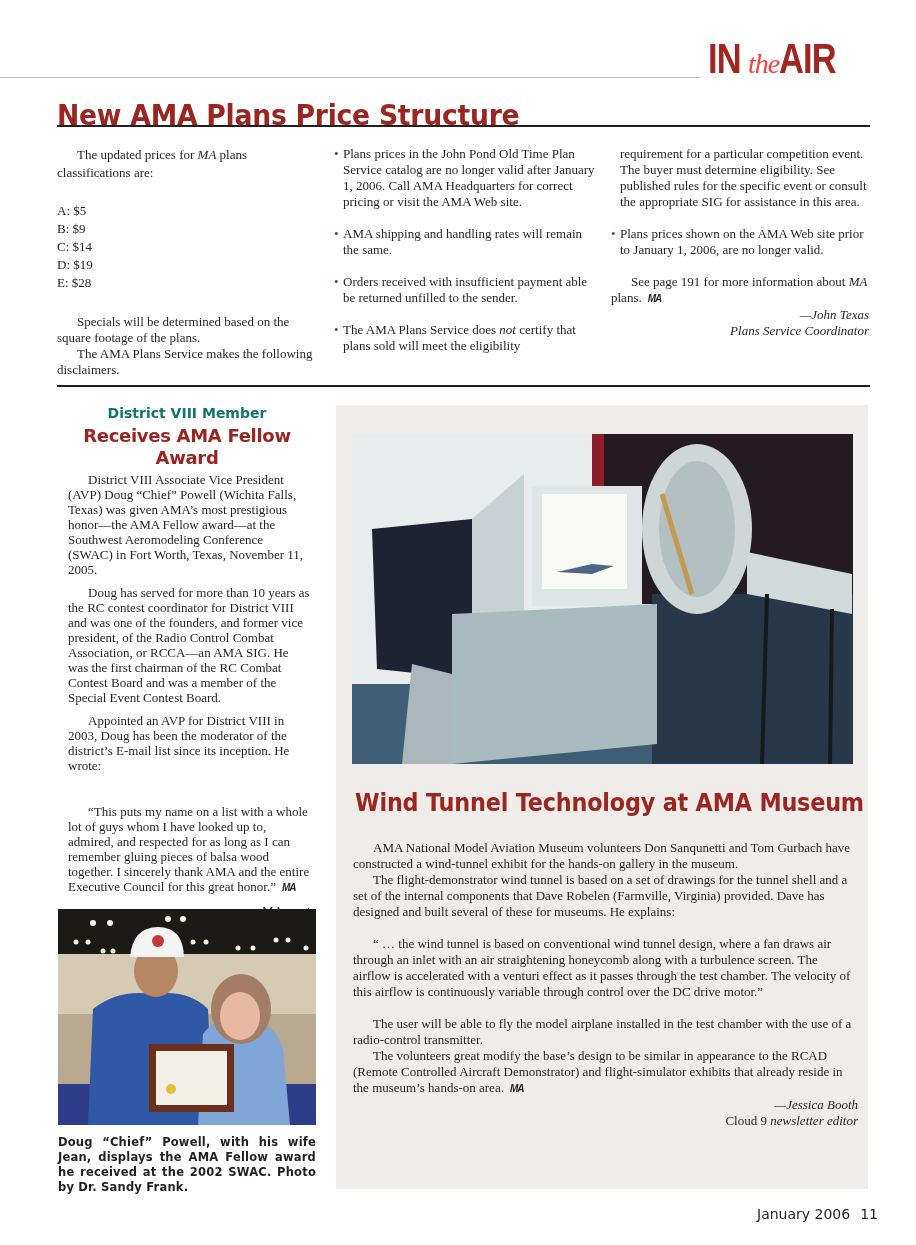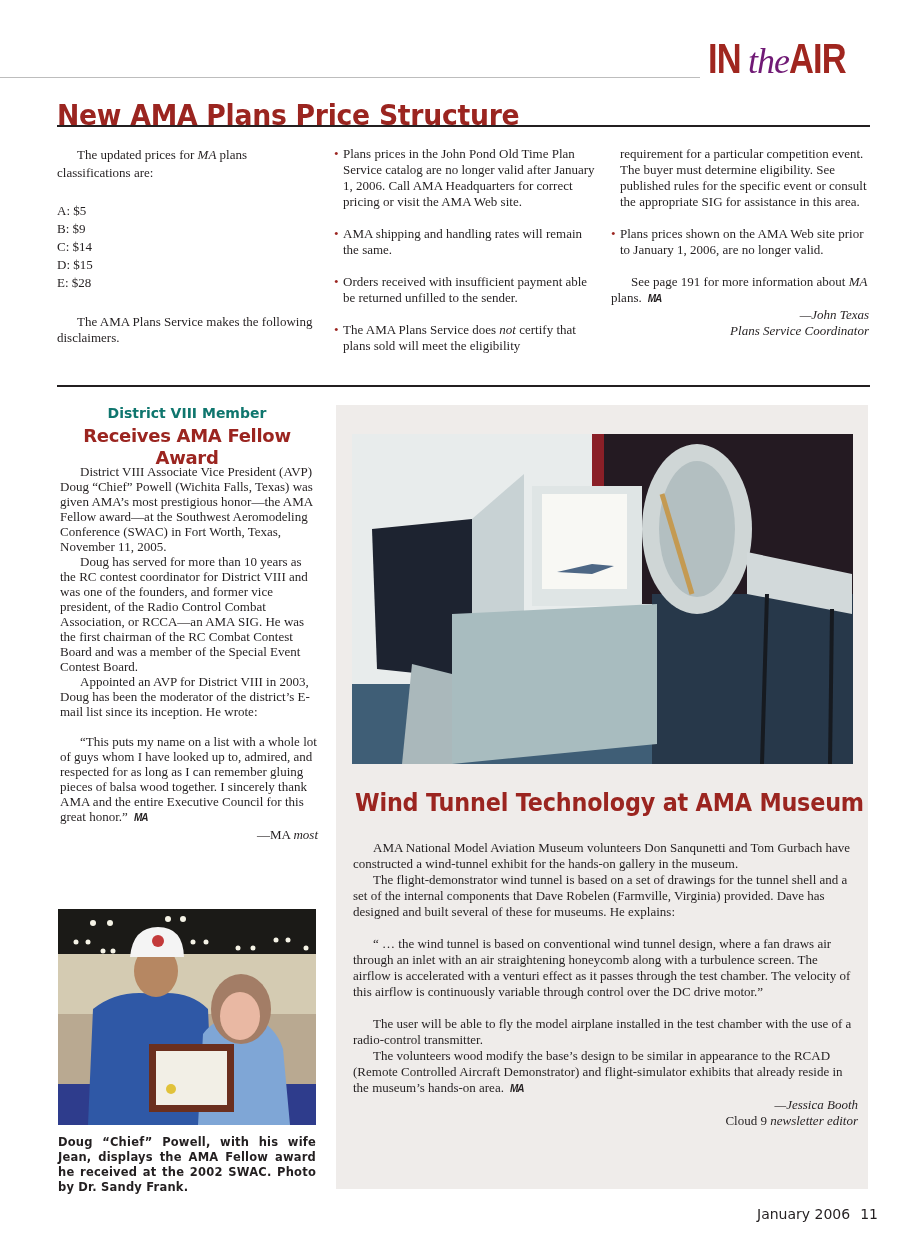--- a/index.html
+++ b/index.html
@@ -3,21 +3,21 @@
 <meta charset="utf-8">
 <style>
   html, body { margin: 0; padding: 0; background: #ffffff; }
   body { width: 916px; height: 1245px; position: relative; overflow: hidden;
          font-family: "Liberation Serif", serif; color: #231f20; }
 
   
   .top-rule { position: absolute; left: 0; top: 77px; width: 700px; height: 1px; background: #bdbdbd; }
   .section-logo { position: absolute; left: 708px; top: 38px; font-size: 42px; line-height: 42px; white-space: nowrap; letter-spacing: -1px; }
   .section-logo .in, .section-logo .air { font-family: "Liberation Sans", sans-serif; font-weight: bold; color: #a0261f; transform: scaleX(0.82); display: inline-block; transform-origin: left; }
-  .section-logo .the { font-family: "Liberation Serif", serif; font-style: italic; color: #701a75; font-size: 36px; }
+  .section-logo .the { font-family: "Liberation Serif", serif; font-style: italic; color: #ef4444; font-size: 28px; }
 
   .main-title { position: absolute; left: 57px; top: 98px; font-family: "DejaVu Sans", sans-serif; font-weight: bold;
                 font-size: 29px; color: #9b2520; letter-spacing: -0.3px; transform: scaleX(0.92); transform-origin: left; white-space: nowrap; }
   .title-rule { position: absolute; left: 57px; top: 125px; width: 813px; height: 2px; background: #231f20; }
 
   .col { position: absolute; font-size: 13px; line-height: 16px; }
   .col p { margin: 0; }
   .indent { text-indent: 20px; }
   .col1 { left: 57px; top: 146px; width: 260px; }
   .col2 { left: 334px; top: 146px; width: 265px; }
@@ -30,21 +30,21 @@
   .ital { font-style: italic; }
 
   .section-rule { position: absolute; left: 57px; top: 385px; width: 813px; height: 2px; background: #231f20; }
 
   
   .side-h1 { position: absolute; left: 57px; top: 402px; width: 260px; text-align: center; font-family: "DejaVu Sans", sans-serif; font-weight: bold;
              font-size: 14px; color: #0f766e; line-height: 22px; }
   .side-h2 { position: absolute; left: 57px; top: 425px; width: 260px; text-align: center; font-family: "DejaVu Sans", sans-serif; font-weight: bold;
              font-size: 18px; color: #9b2520; line-height: 22px; letter-spacing: -0.3px; }
   .side-body { position: absolute; left: 60px; top: 464px; width: 258px; font-size: 13px; line-height: 15px; }
-  .side-body p { margin: 0; }
+  .side-body p { margin: 8px; }
 
   .photo-couple { position: absolute; left: 58px; top: 909px; width: 258px; height: 216px; overflow: hidden; background: #2a2a2a; }
   .caption { position: absolute; left: 58px; top: 1135px; width: 258px; font-family: "DejaVu Sans", sans-serif; font-weight: bold; font-size: 11.5px;
              line-height: 15px; text-align: justify; letter-spacing: 0.2px; }
 
   
   .wt-box { position: absolute; left: 336px; top: 405px; width: 532px; height: 784px; background: #efecea; }
   .photo-tunnel { position: absolute; left: 352px; top: 434px; width: 501px; height: 330px; overflow: hidden; background: #dfe2e3; }
   .wt-title { position: absolute; left: 355px; top: 789px; font-family: "DejaVu Sans", sans-serif; font-weight: bold; font-size: 24px; color: #9b2520;
               white-space: nowrap; transform: scaleX(0.93); transform-origin: left; letter-spacing: -0.2px; }
@@ -65,24 +65,25 @@
 <div class="main-title">New AMA Plans Price Structure</div>
 <div class="title-rule"></div>
 
 <div class="col col1">
   <p class="indent" style="line-height:18px"><span>The updated prices for </span><i>MA</i><span> plans classifications are:</span></p>
   <div style="height:20px"></div>
   <div style="line-height:18px">
     <div>A: $5</div>
     <div>B: $9</div>
     <div>C: $14</div>
-    <div>D: $15</div>
+    <div>D: $19</div>
     <div>E: $28</div>
   </div>
   <div style="height:22px"></div>
+  <p class="indent">Specials will be determined based on the square footage of the plans.</p>
   <p class="indent">The AMA Plans Service makes the following disclaimers.</p>
 </div>
 
 <div class="col col2">
   <div class="bullet"><span class="dot">•</span><span>Plans prices in the John Pond Old Time Plan Service catalog are no longer valid after January 1, 2006. Call AMA Headquarters for correct pricing or visit the AMA Web site.</span></div>
   <div class="gap"></div>
   <div class="bullet"><span class="dot">•</span><span>AMA shipping and handling rates will remain the same.</span></div>
   <div class="gap"></div>
   <div class="bullet"><span class="dot">•</span><span>Orders received with insufficient payment able be returned unfilled to the sender.</span></div>
   <div class="gap"></div>
@@ -176,20 +177,20 @@
 
 <div class="wt-title">Wind Tunnel Technology at AMA Museum</div>
 
 <div class="wt-body">
   <p class="indent">AMA National Model Aviation Museum volunteers Don Sanqunetti and Tom Gurbach have constructed a wind-tunnel exhibit for the hands-on gallery in the museum.</p>
   <p class="indent">The flight-demonstrator wind tunnel is based on a set of drawings for the tunnel shell and a set of the internal components that Dave Robelen (Farmville, Virginia) provided. Dave has designed and built several of these for museums. He explains:</p>
   <div style="height:16px"></div>
   <p class="indent">“ … the wind tunnel is based on conventional wind tunnel design, where a fan draws air through an inlet with an air straightening honeycomb along with a turbulence screen. The airflow is accelerated with a venturi effect as it passes through the test chamber. The velocity of this airflow is continuously variable through control over the DC drive motor.”</p>
   <div style="height:16px"></div>
   <p class="indent">The user will be able to fly the model airplane installed in the test chamber with the use of a radio-control transmitter.</p>
-  <p class="indent"><span>The volunteers wood modify the base’s design to be similar in appearance to the RCAD (Remote Controlled Aircraft Demonstrator) and flight-simulator exhibits that already reside in the museum’s hands-on area.</span><span class="ma-logo">MA</span></p>
+  <p class="indent"><span>The volunteers great modify the base’s design to be similar in appearance to the RCAD (Remote Controlled Aircraft Demonstrator) and flight-simulator exhibits that already reside in the museum’s hands-on area.</span><span class="ma-logo">MA</span></p>
   <p class="right ital">—Jessica Booth</p>
   <p class="right"><span>Cloud 9 </span><i>newsletter editor</i></p>
 </div>
 
 <div class="folio">
   <span>January 2006</span><span class="num">11</span>
 </div>
 
 </body></html>

